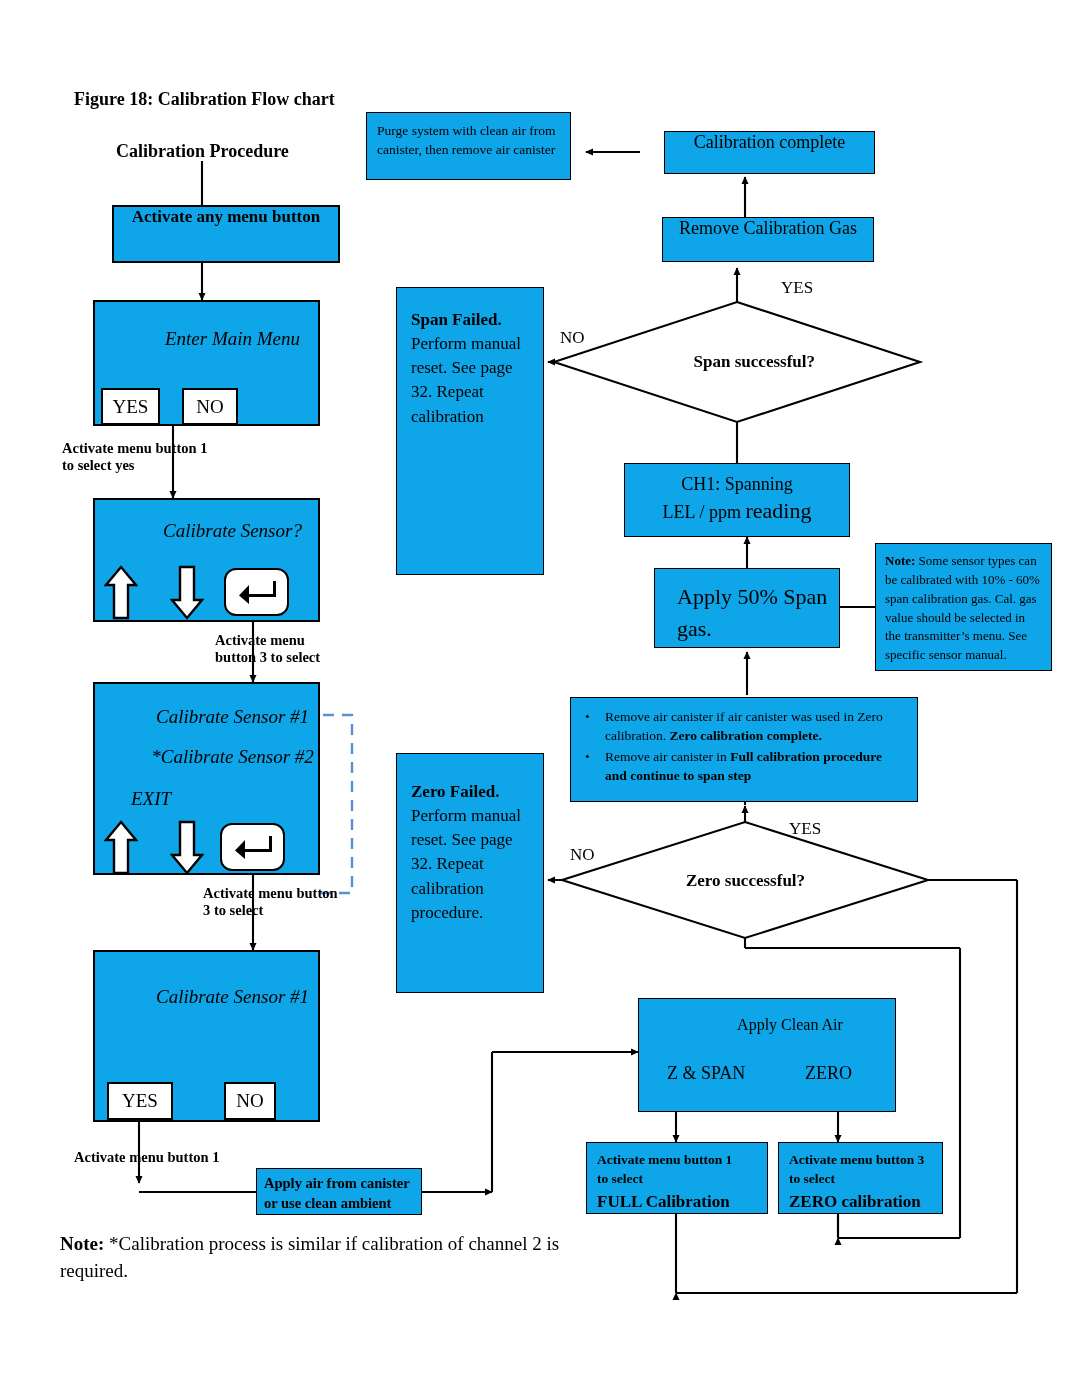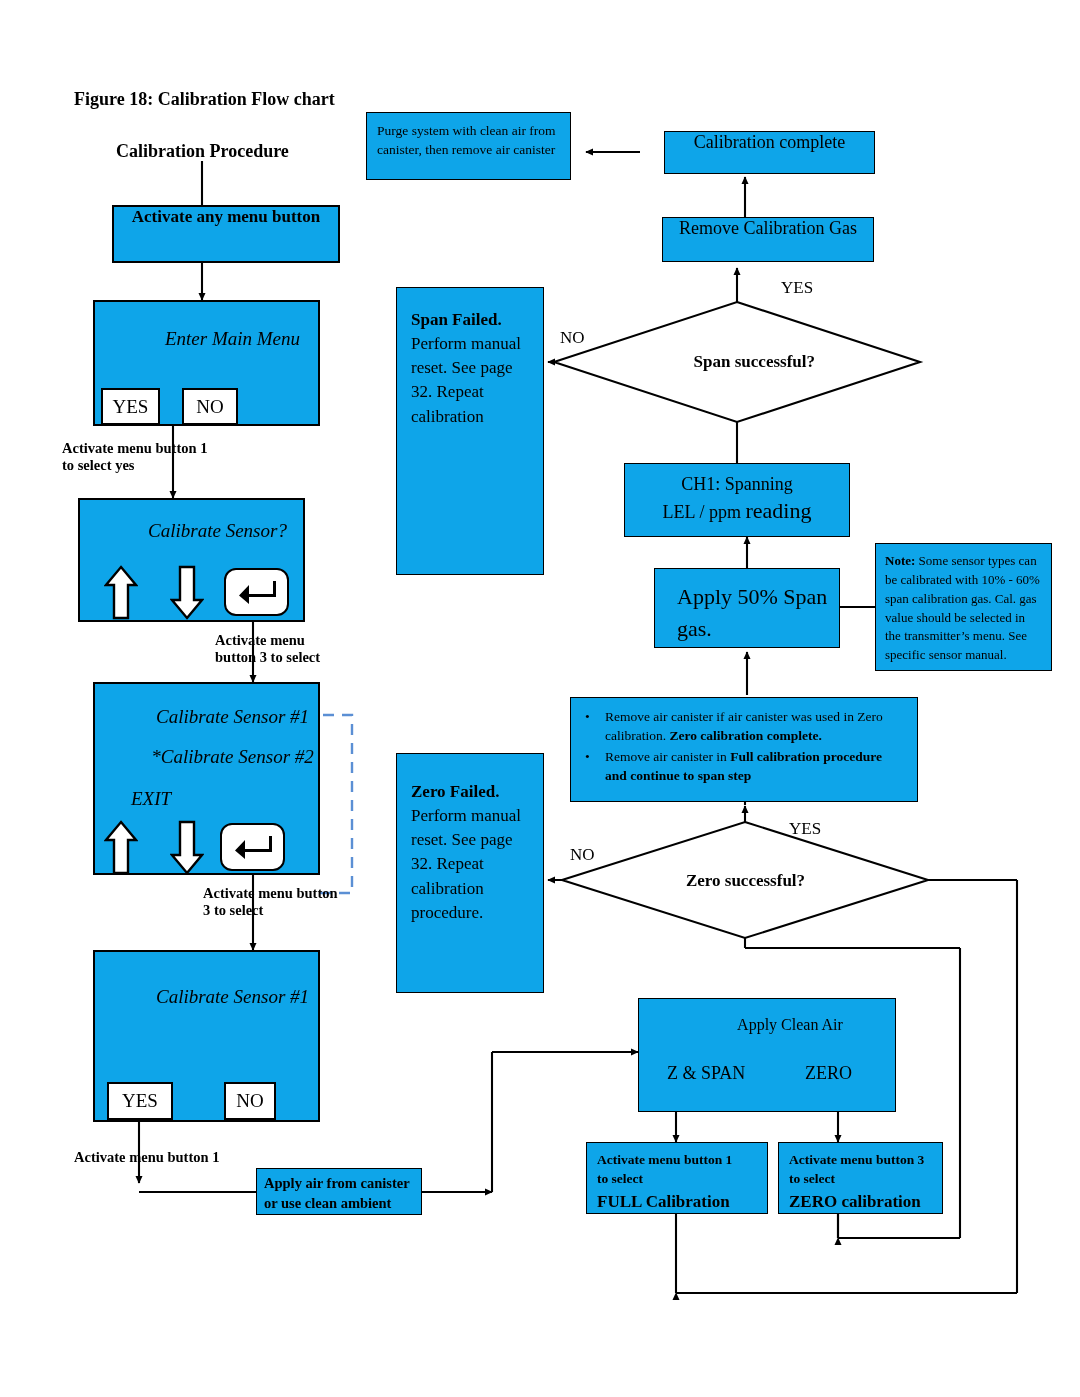--- a/index.html
+++ b/index.html
@@ -122,21 +122,21 @@
   </div>
   <div class="keybox" style="left:182px;top:388px;width:56px;height:37px;">
     <span>NO</span>
   </div>
 
   <div class="t bold small" style="left:62px;top:440px;width:220px;">
     <div>Activate menu button 1</div>
     <div>to select yes</div>
   </div>
 
-  <div class="box" style="left:78px;top:498px;width:227px;height:124px;">
+  <div class="box" style="left:93px;top:498px;width:227px;height:124px;">
     <div class="t screen ctr" style="left:0;top:20px;width:227px;">Calibrate Sensor?</div>
   </div>
   <svg class="abs" style="left:104px;top:565px;width:34px;height:55px;" viewBox="0 0 34 55">
     <path d="M17,2 L32,20 L24,20 L24,53 L10,53 L10,20 L2,20 Z" fill="#fff" stroke="#000" stroke-width="2.4"></path>
   </svg>
   <svg class="abs" style="left:170px;top:565px;width:34px;height:55px;" viewBox="0 0 34 55">
     <path d="M17,53 L32,35 L24,35 L24,2 L10,2 L10,35 L2,35 Z" fill="#fff" stroke="#000" stroke-width="2.4"></path>
   </svg>
   <div class="enterkey" style="left:224px;top:568px;width:65px;height:48px;">
     <svg width="40" height="26" viewBox="0 0 40 26">
@@ -260,14 +260,17 @@
     <div>to select</div>
     <div style="font-size:17px;margin-top:2px;">FULL Calibration</div>
   </div>
 
   <div class="box thin bold" style="left:778px;top:1142px;width:165px;height:72px;padding:8px 0 0 10px;font-size:13.5px;line-height:1.38;">
     <div>Activate menu button 3</div>
     <div>to select</div>
     <div style="font-size:17px;margin-top:2px;">ZERO calibration</div>
   </div>
 
+  <div class="t" style="left:60px;top:1231px;width:560px;font-size:19px;line-height:1.4;">
+    <span class="bold">Note:</span><span> *Calibration process is similar if calibration of channel 2 is required.</span>
+  </div>
 
 </div>
 
 </body></html>

